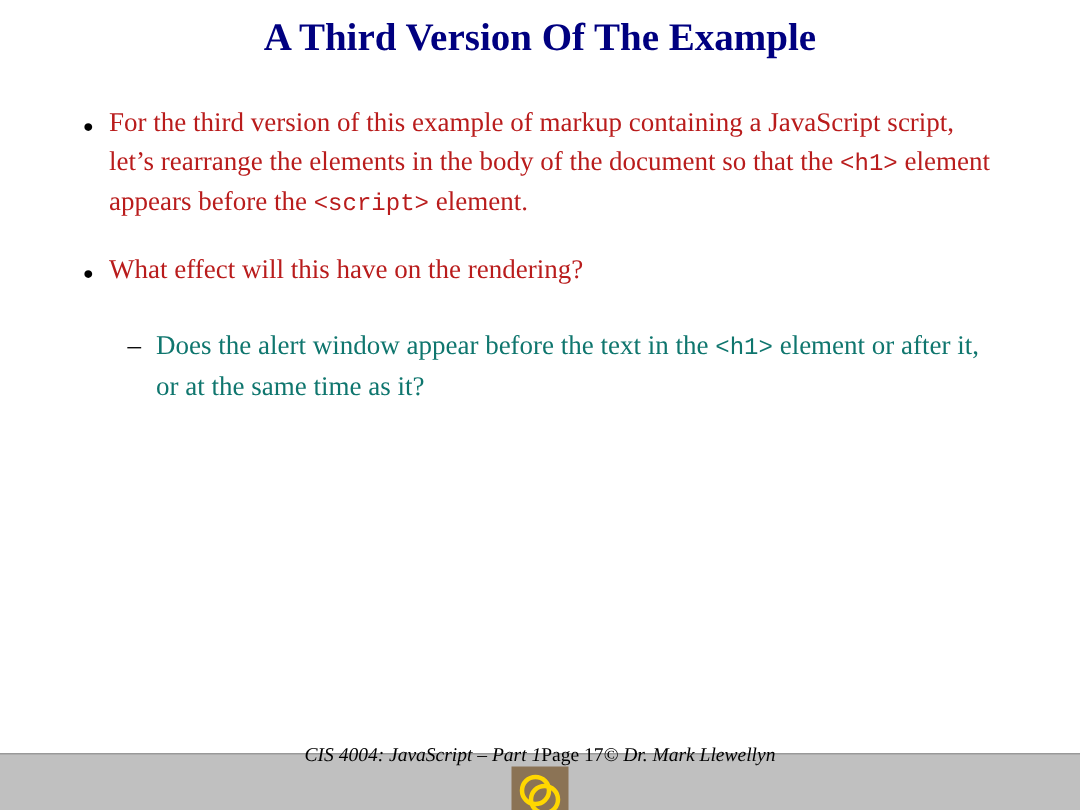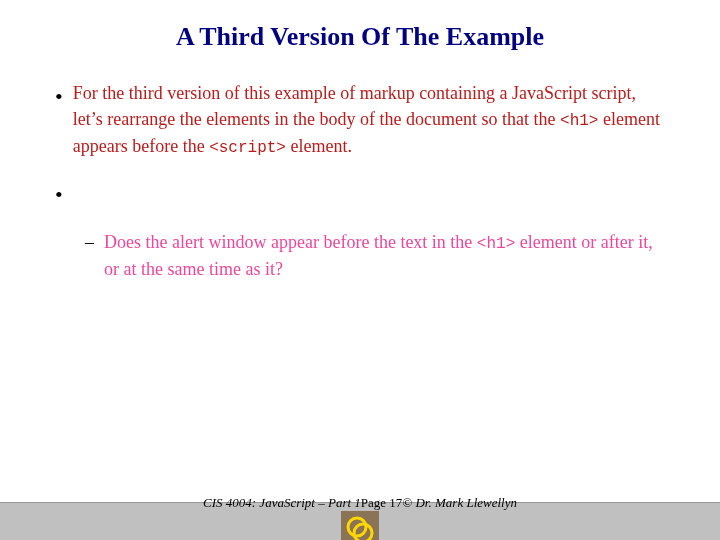--- a/index.html
+++ b/index.html
@@ -23,21 +23,21 @@
       display: flex;
       flex-direction: column;
       position: relative;
     }
 
     .slide-title {
       text-align: center;
       font-size: 26px;
       font-weight: bold;
       color: #000080;
-      padding: 22px 40px 18px 40px;
+      padding: 10px 40px 18px 40px;
       font-family: 'Times New Roman', Times, serif;
     }
 
     .slide-content {
       flex: 1;
       padding: 10px 55px 10px 55px;
       display: flex;
       flex-direction: column;
       gap: 18px;
     }
@@ -75,21 +75,21 @@
     .sub-bullet-dash {
       font-size: 18px;
       line-height: 1.45;
       color: #000;
       flex-shrink: 0;
     }
 
     .sub-bullet-text {
       font-size: 18px;
       line-height: 1.45;
-      color: #ec4899;
+      color: #0f766e;
       font-family: 'Times New Roman', Times, serif;
     }
 
     code, .mono {
       font-family: 'Courier New', Courier, monospace;
       font-size: 16px;
     }
 
     .footer {
       height: 38px;
@@ -158,20 +158,23 @@
 
     <div class="bullet-item">
       <span class="bullet-dot">•</span>
       <span class="bullet-text">
         For the third version of this example of markup containing a JavaScript script, let’s rearrange the elements in the body of the document so that the <code>&lt;h1&gt;</code> element appears before the <code>&lt;script&gt;</code> element.
       </span>
     </div>
 
     <div class="bullet-item">
       <span class="bullet-dot">•</span>
+      <span class="bullet-text">
+        What effect will this have on the rendering?
+      </span>
     </div>
 
     <div class="sub-bullet-item">
       <span class="sub-bullet-dash">–</span>
       <span class="sub-bullet-text">
         Does the alert window appear before the text in the <code>&lt;h1&gt;</code> element or after it, or at the same time as it?
       </span>
     </div>
 
   </div>

